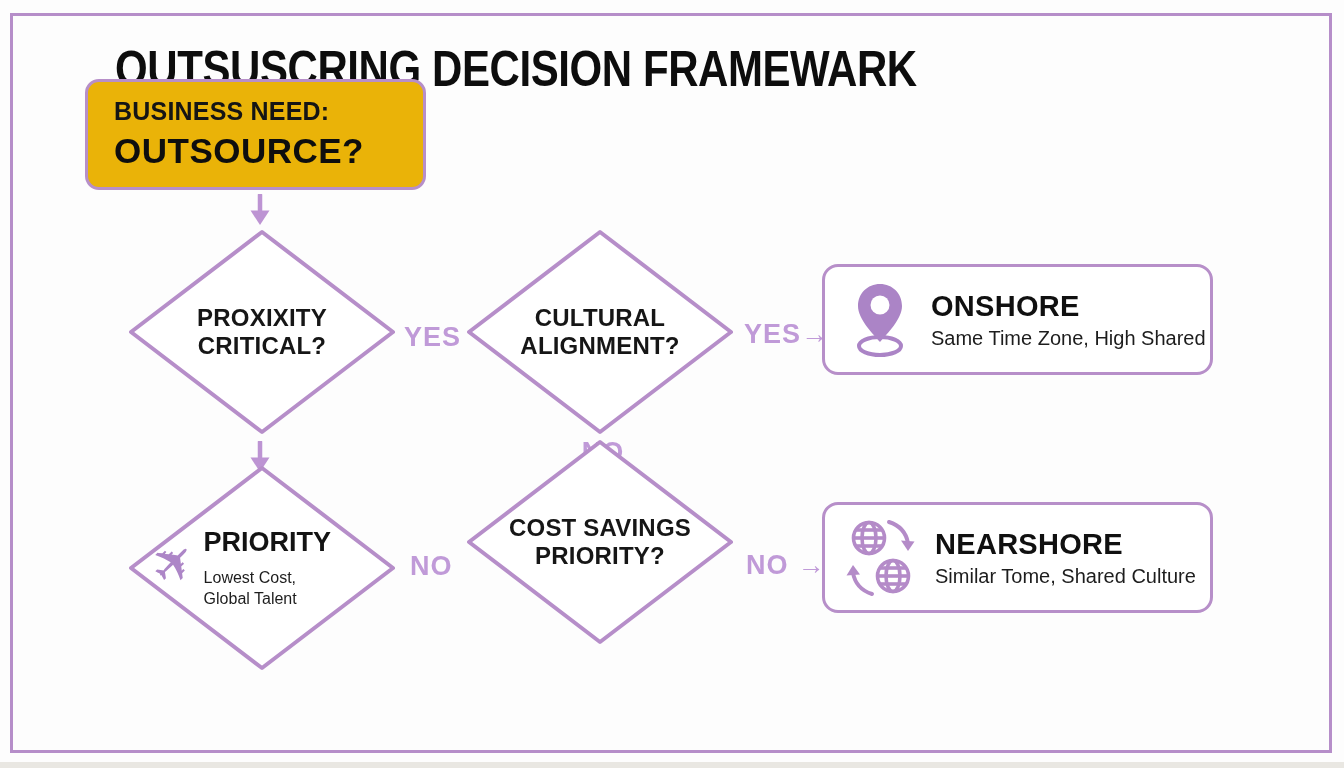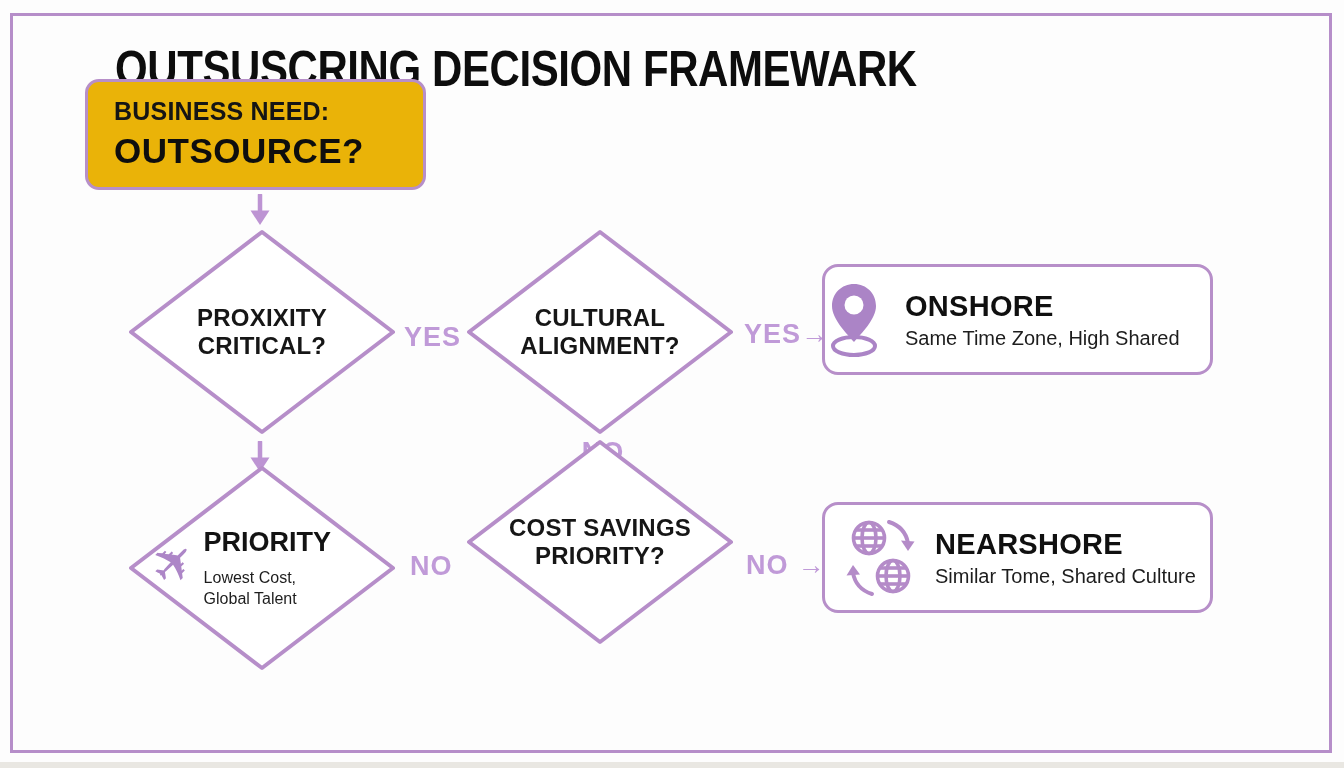--- a/index.html
+++ b/index.html
@@ -109,20 +109,21 @@
 
   .result-box {
     position: absolute;
     width: 391px; height: 111px;
     border: 3px solid #b78fc9;
     border-radius: 16px;
     background: #fff;
     box-sizing: border-box;
     display: flex; align-items: center;
     gap: 22px;
+    padding-left: 26px;
   }
   .result-onshore  { left: 822px; top: 264px; }
   .result-nearshore{ left: 822px; top: 502px; padding-left: 20px; gap: 18px; }
   .result-text .node-title { font-size: 29px; font-weight: 800; color: #101010; letter-spacing: 0.3px; }
   .result-text .node-sub   { font-size: 20px; font-weight: 400; color: #1d1d1d; margin-top: 4px; }
   .result-icon { flex: 0 0 auto; display: flex; align-items: center; justify-content: center; }
 </style>
 </head>
 <body>
 

